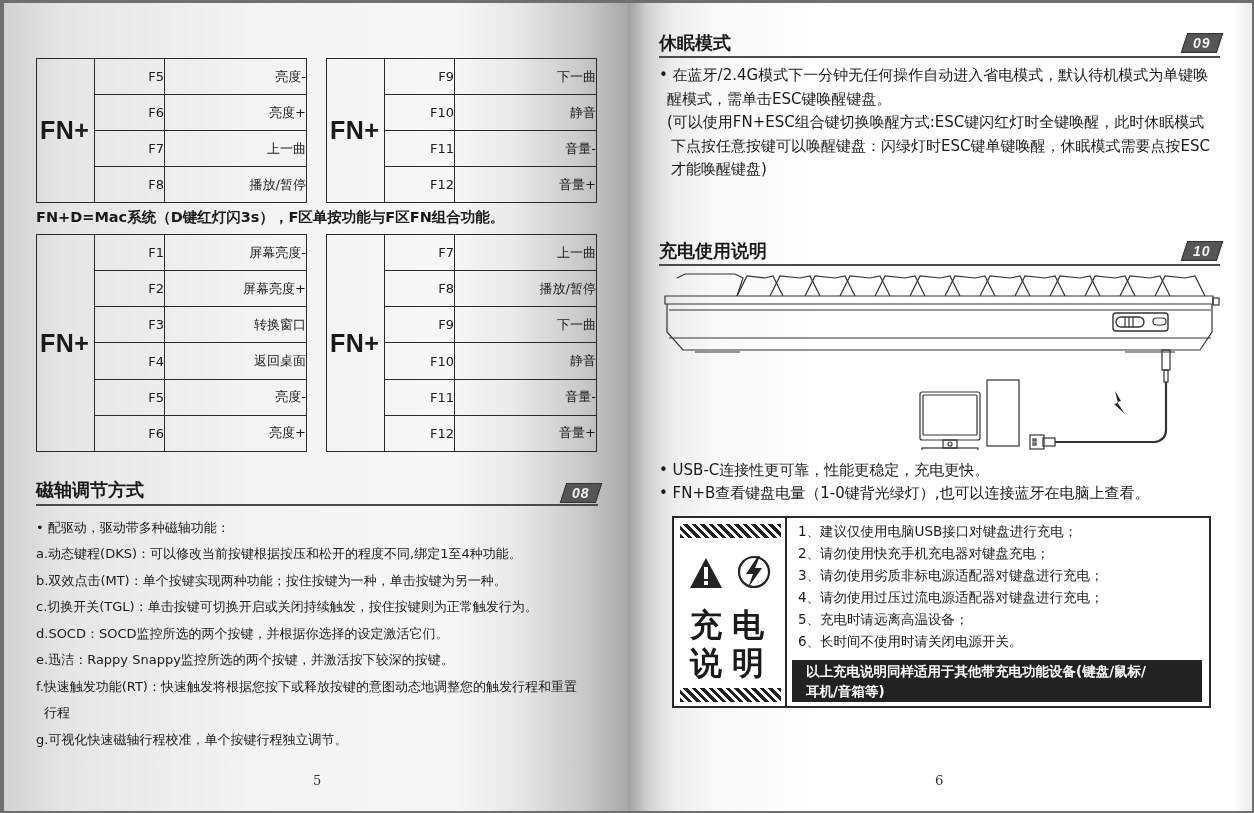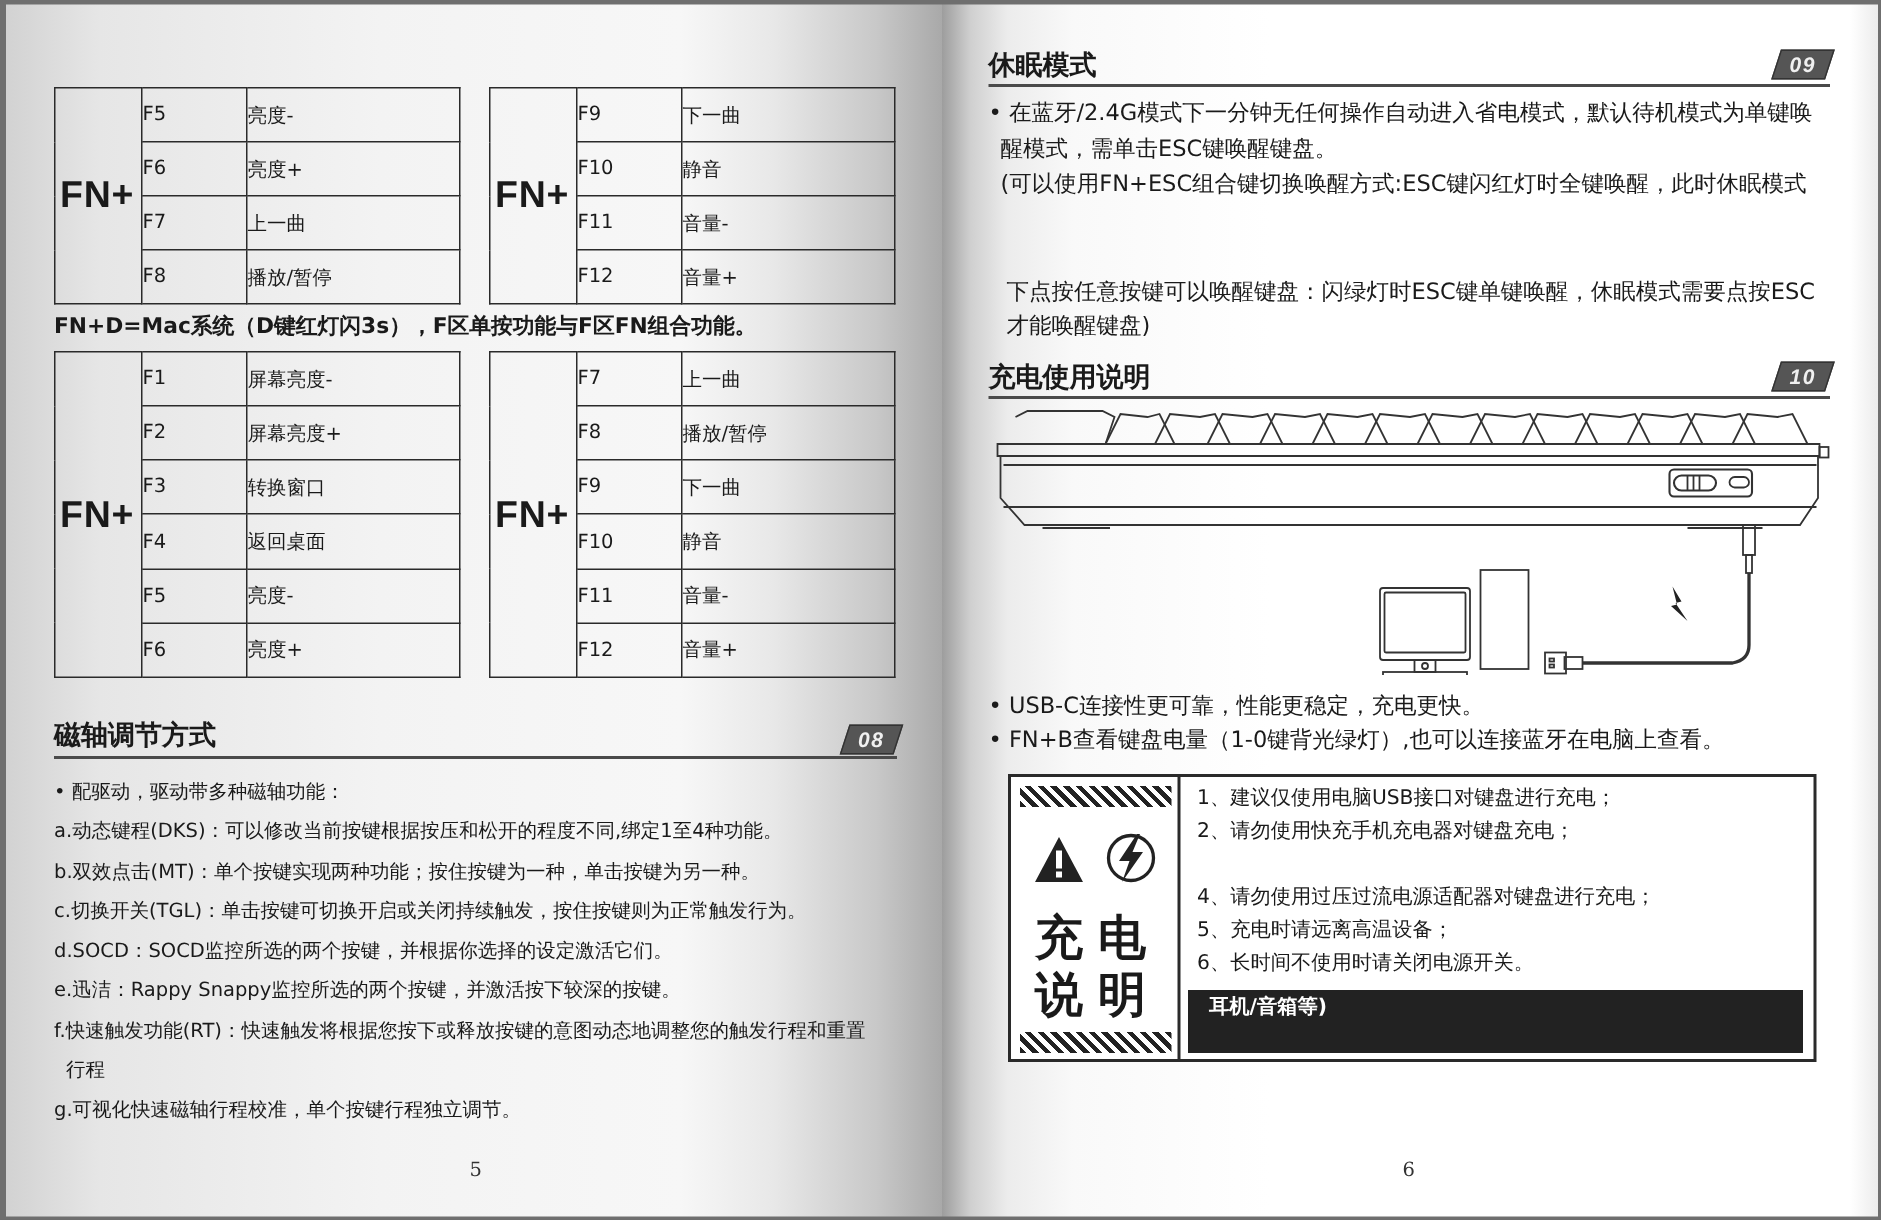--- a/index.html
+++ b/index.html
@@ -3,21 +3,21 @@
 <meta charset="utf-8">
 <style>
   html,body{margin:0;padding:0;}
   body{width:1254px;height:813px;position:relative;overflow:hidden;background:#6f6f6f;font-family:"DejaVu Sans","Liberation Sans",sans-serif;color:#1a1a1a;}
   .page{position:absolute;top:3px;bottom:2px;}
   .page-left{left:4px;width:624px;background:linear-gradient(90deg,#d2d2d2 0%,#e6e6e6 10%,#f3f3f3 40%,#f7f7f7 72%,#e8e8e8 82%,#c8c8c8 93%,#a9a9a9 100%);}
   .page-right{left:628px;right:2px;background:linear-gradient(90deg,#9d9d9d 0%,#cfcfcf 3%,#ececec 7%,#f9f9f9 14%,#ffffff 35%,#ffffff 97%,#ececec 100%);}
   .abs{position:absolute;}
   
   table.fn{position:absolute;border-collapse:collapse;background:transparent;}
-  table.fn td{border:1.3px solid #2a2a2a;font-size:13px;text-align:left;padding:0;}
+  table.fn td{border:1.3px solid #2a2a2a;font-size:13px;text-align:right;padding:0;}
   table.fn td.fnlabel{font-family:"Liberation Sans",sans-serif;font-weight:bold;font-size:25px;letter-spacing:0.5px;text-align:left;padding-left:3px;}
   table.fn td.key{font-size:13px;}
   .mac-note{position:absolute;left:36px;top:208px;font-weight:bold;font-size:14.5px;}
   .section-title{position:absolute;font-weight:bold;font-size:18px;}
   .rule{position:absolute;height:2px;background:#4a4a4a;}
   .badge{position:absolute;width:34px;height:18px;background:#555;transform:skewX(-18deg);color:#f0f0f0;font-family:"Liberation Sans",sans-serif;font-weight:bold;font-style:italic;font-size:14px;text-align:center;line-height:18px;border:1px solid #333;}
   .badge span{display:inline-block;transform:skewX(18deg);letter-spacing:1px;}
   .feat{position:absolute;left:36px;font-size:13px;white-space:nowrap;}
   .pagenum{position:absolute;font-family:"DejaVu Serif","Liberation Serif",serif;font-size:13px;color:#333;}
   .para{position:absolute;font-size:15px;line-height:23.5px;}
@@ -157,21 +157,21 @@
 <div class="pagenum" style="left:313px;top:773px;">5</div>
 
 <div class="section-title" style="left:659px;top:31px;">休眠模式</div>
 <div class="badge" style="left:1184px;top:33px;"><span>09</span></div>
 <div class="rule" style="left:659px;top:56px;width:561px;"></div>
 
 <div class="para" style="left:659px;top:64px;width:565px;">
   <div style="white-space:nowrap;">• 在蓝牙/2.4G模式下一分钟无任何操作自动进入省电模式，默认待机模式为单键唤</div>
   <div style="padding-left:8px;white-space:nowrap;">醒模式，需单击ESC键唤醒键盘。</div>
   <div style="padding-left:8px;white-space:nowrap;">(可以使用FN+ESC组合键切换唤醒方式:ESC键闪红灯时全键唤醒，此时休眠模式</div>
-  <div style="padding-left:12px;white-space:nowrap;margin-top:48px;">下点按任意按键可以唤醒键盘：闪绿灯时ESC键单键唤醒，休眠模式需要点按ESC</div>
+  <div style="padding-left:12px;white-space:nowrap;">下点按任意按键可以唤醒键盘：闪绿灯时ESC键单键唤醒，休眠模式需要点按ESC</div>
   <div style="padding-left:12px;white-space:nowrap;">才能唤醒键盘)</div>
 </div>
 
 <div class="section-title" style="left:659px;top:239px;text-align:right;">充电使用说明</div>
 <div class="badge" style="left:1184px;top:241px;"><span>10</span></div>
 <div class="rule" style="left:659px;top:264px;width:561px;"></div>
 
 <svg class="abs" style="left:655px;top:270px;" width="580" height="180" viewBox="0 0 580 180">
   <g fill="none" stroke="#333" stroke-width="1.2">
 
@@ -243,21 +243,23 @@
     <svg class="abs" style="left:62px;top:36px;" width="36" height="36" viewBox="0 0 36 36">
       <circle cx="18" cy="18" r="15" fill="none" stroke="#222" stroke-width="2.2"></circle>
       <path d="M22 2 L10 20 L17 20 L12 34 L26 14 L19 14 L24 2 Z" fill="#222"></path>
     </svg>
     <div class="warn-big" style="left:16px;top:86px;">充电</div>
     <div class="warn-big" style="left:16px;top:124px;">说明</div>
     <div class="hatch" style="top:170px;"></div>
   </div>
   <div class="warn-item" style="top:5px;">1、建议仅使用电脑USB接口对键盘进行充电；</div>
   <div class="warn-item" style="top:27px;">2、请勿使用快充手机充电器对键盘充电；</div>
+  <div class="warn-item" style="top:49px;">3、请勿使用劣质非标电源适配器对键盘进行充电；</div>
   <div class="warn-item" style="top:71px;">4、请勿使用过压过流电源适配器对键盘进行充电；</div>
   <div class="warn-item" style="top:93px;">5、充电时请远离高温设备；</div>
   <div class="warn-item" style="top:115px;">6、长时间不使用时请关闭电源开关。</div>
   <div class="warn-note">
+    <div>以上充电说明同样适用于其他带充电功能设备(键盘/鼠标/</div>
     <div>耳机/音箱等)</div>
   </div>
 </div>
 
 <div class="pagenum" style="left:935px;top:773px;">6</div>
 
 </body></html>

